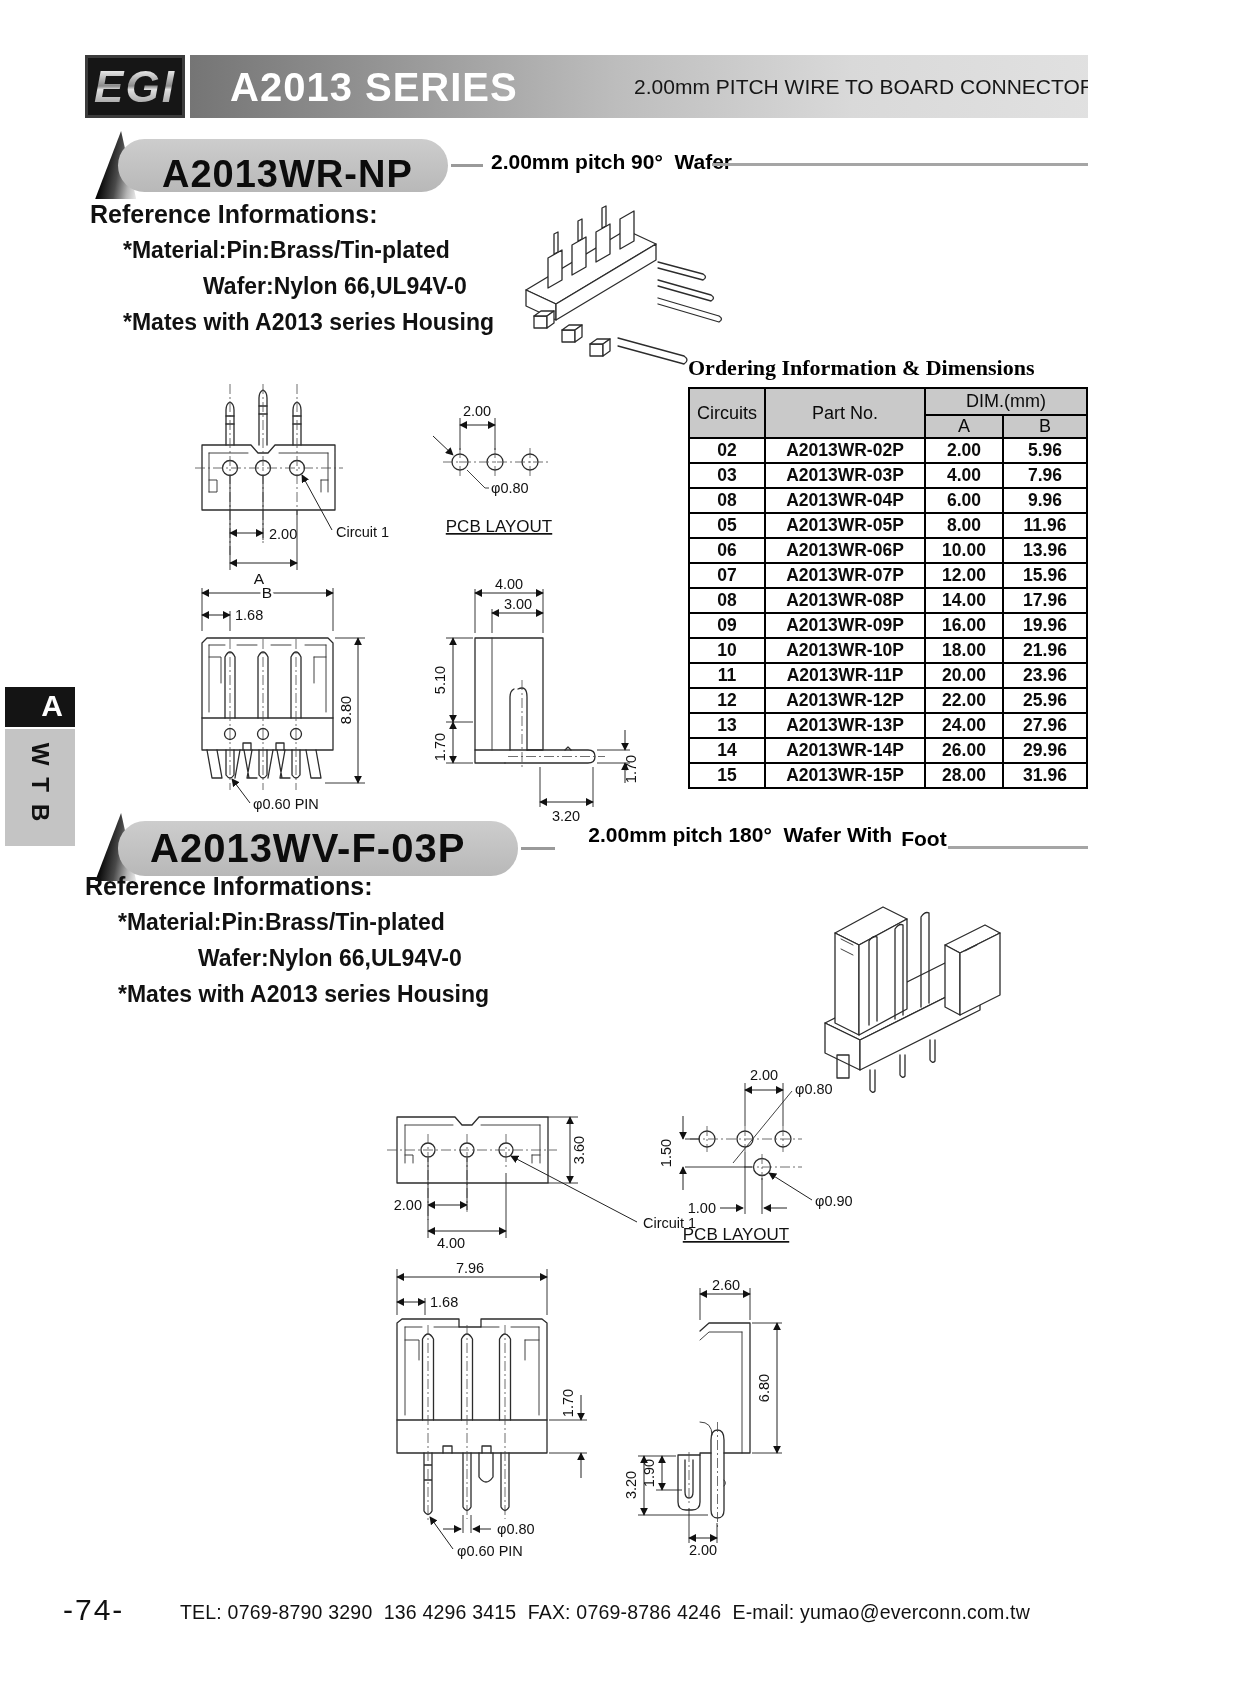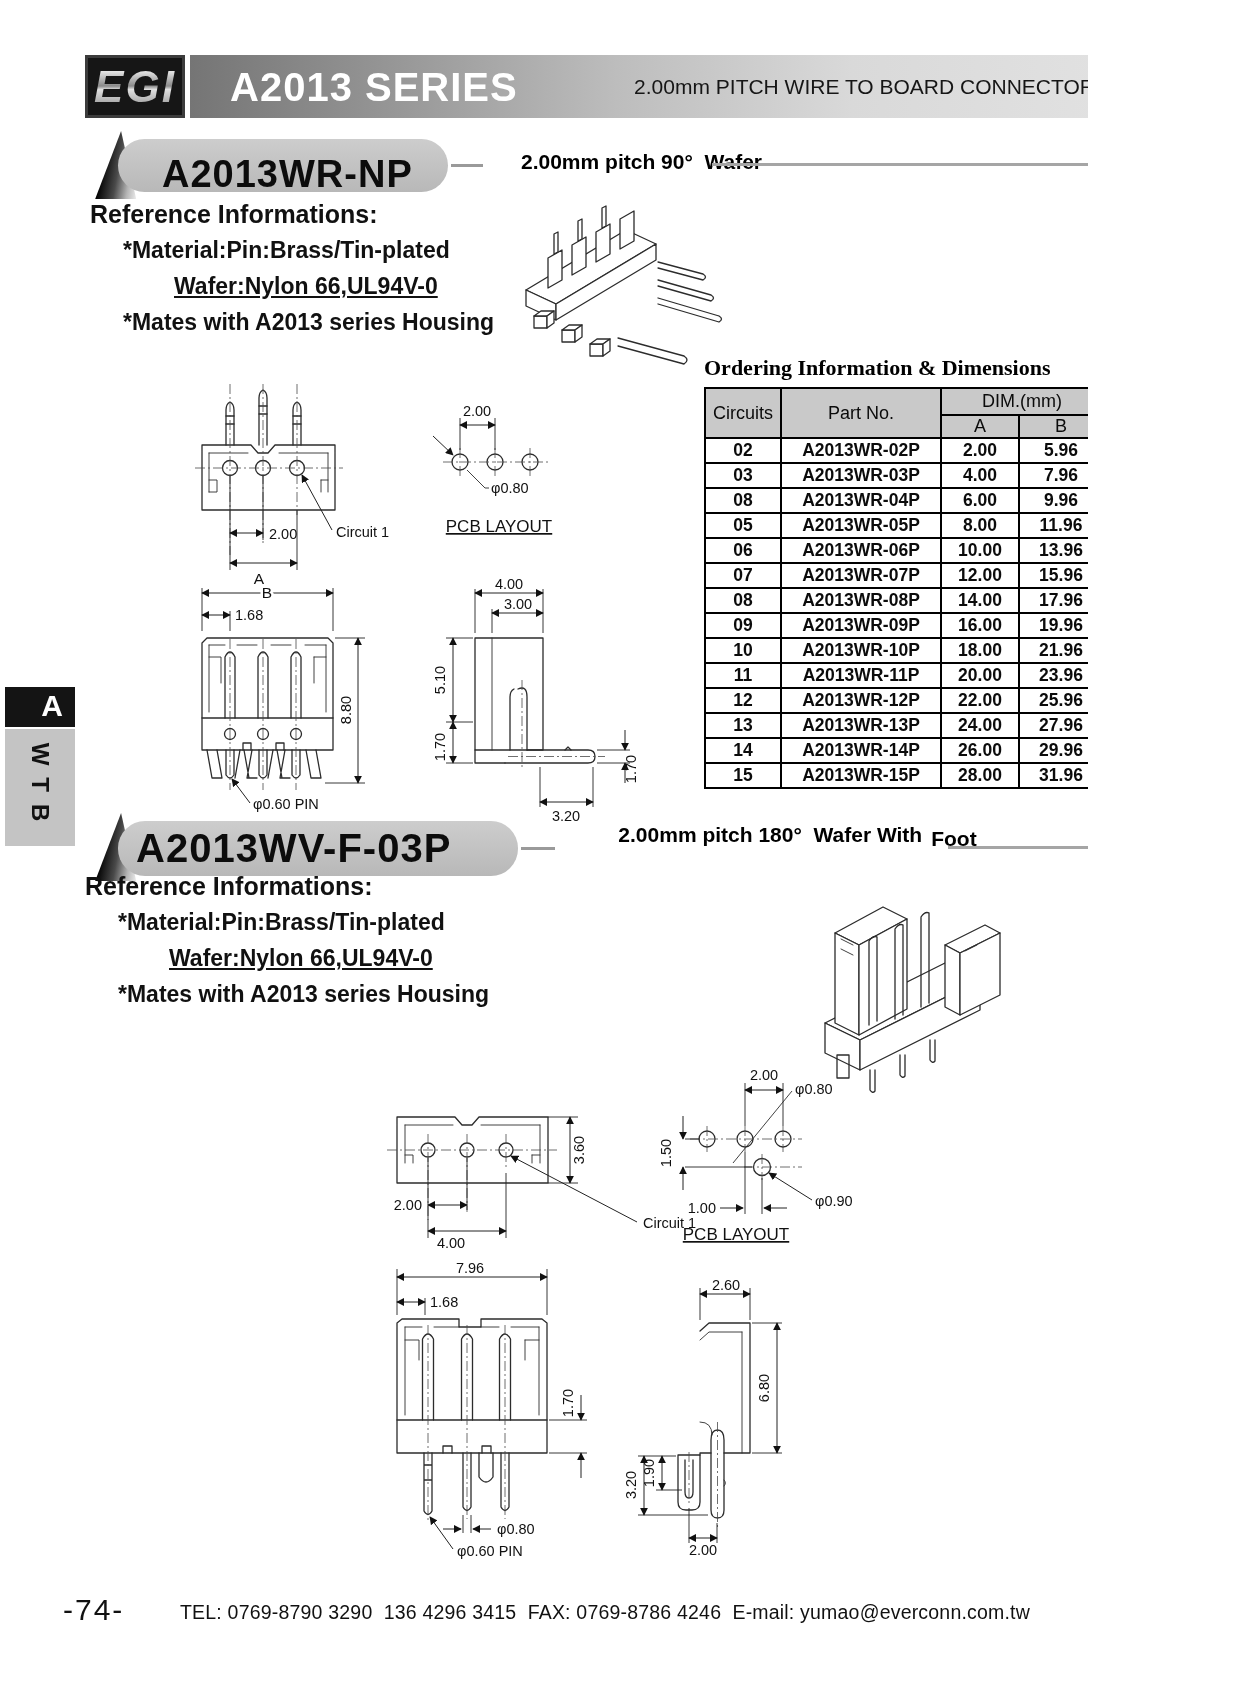--- a/index.html
+++ b/index.html
@@ -22,41 +22,41 @@
                    font-size:21px;color:#161616;}
 
   
   .tri{width:54px;height:68px;
        background:linear-gradient(100deg,#000 22%,#4a4a4a 48%,#b5b5b5 68%,#f4f4f4 86%);
        clip-path:polygon(4% 100%,52% 0%,80% 100%);}
   .badge{background:linear-gradient(#cdcdcd,#b8b8b8);border-radius:27px;
          display:flex;align-items:center;}
   .badge span{font-weight:700;color:#0c0c0c;letter-spacing:1px;}
   .dashline{height:3px;background:#9a9a9a;}
-  .pitch-desc{font-size:21px;font-weight:700;color:#000;white-space:pre;margin-left:30px;}
+  .pitch-desc{font-size:21px;font-weight:700;color:#000;white-space:pre;}
   .pitch-desc .foot{display:inline-block;transform:translateY(4px);margin-left:9px;}
   .rule{height:3px;background:#a5a5a5;}
 
   
   .ref-block{width:460px;}
   .ref-h{font-size:25px;font-weight:700;line-height:35px;}
   .ref-l{font-size:23px;font-weight:700;line-height:36px;margin-left:33px;}
-  .indent{margin-left:84px;text-decoration:underline;}
+  .indent{margin-left:113px;}
 
   
   .tab-a{left:5px;top:687px;width:70px;height:40px;background:#141414;color:#fff;
          font-size:30px;font-weight:700;text-align:right;line-height:38px;
          padding-right:12px;box-sizing:border-box;}
   .tab-wtb{left:5px;top:729px;width:70px;height:117px;background:#c4c4c4;}
   .tab-wtb span{position:absolute;left:50%;top:50%;
                 transform:translate(-50%,-50%) rotate(90deg);
                 font-size:24px;font-weight:700;letter-spacing:12px;color:#111;white-space:nowrap;}
 
   
-  .tbl-wrap{left:688px;top:355px;margin-left:16px;}
+  .tbl-wrap{left:688px;top:355px;}
   .tbl-title{font-family:"Liberation Serif",serif;font-size:22px;font-weight:700;
              margin:0 0 6px 0;color:#000;}
   table.ord{border-collapse:collapse;width:398px;table-layout:fixed;}
   table.ord th,table.ord td{border:2px solid #000;text-align:center;
         font-size:17.5px;font-weight:700;color:#0b0b0b;padding:0;}
   table.ord th{background:#c9c9c9;font-weight:400;font-size:18px;}
   table.ord td{height:23px;background:#fff;}
   .h1{height:27px;} .h2{height:22px;}
   col.c1{width:76px;} col.c2{width:160px;} col.c3{width:78px;} col.c4{width:84px;}
 
@@ -381,21 +381,21 @@
     </table>
   </div>
 
   <div class="abs tab-a">A</div>
   <div class="abs tab-wtb">
     <span>WTB</span>
   </div>
 
   <div class="abs tri" style="left:93px;top:813px;"></div>
   <div class="abs badge" style="left:118px;top:821px;width:400px;height:55px;">
-    <span style="font-size:40px;padding-left:18px;">A2013WV-F-03P</span>
+    <span style="font-size:40px;padding-left:32px;">A2013WV-F-03P</span>
   </div>
   <div class="abs dashline" style="left:521px;top:847px;width:34px;"></div>
   <div class="abs pitch-desc" style="left:565px;top:799px;">
     <span>2.00mm pitch 180°  Wafer With</span><span class="foot">Foot</span>
   </div>
   <div class="abs rule" style="left:948px;top:846px;width:207px;"></div>
 
   <div class="abs ref-block" style="left:85px;top:869px;">
     <div class="ref-h">Reference Informations:</div>
     <div class="ref-l">*Material:Pin:Brass/Tin-plated</div>

